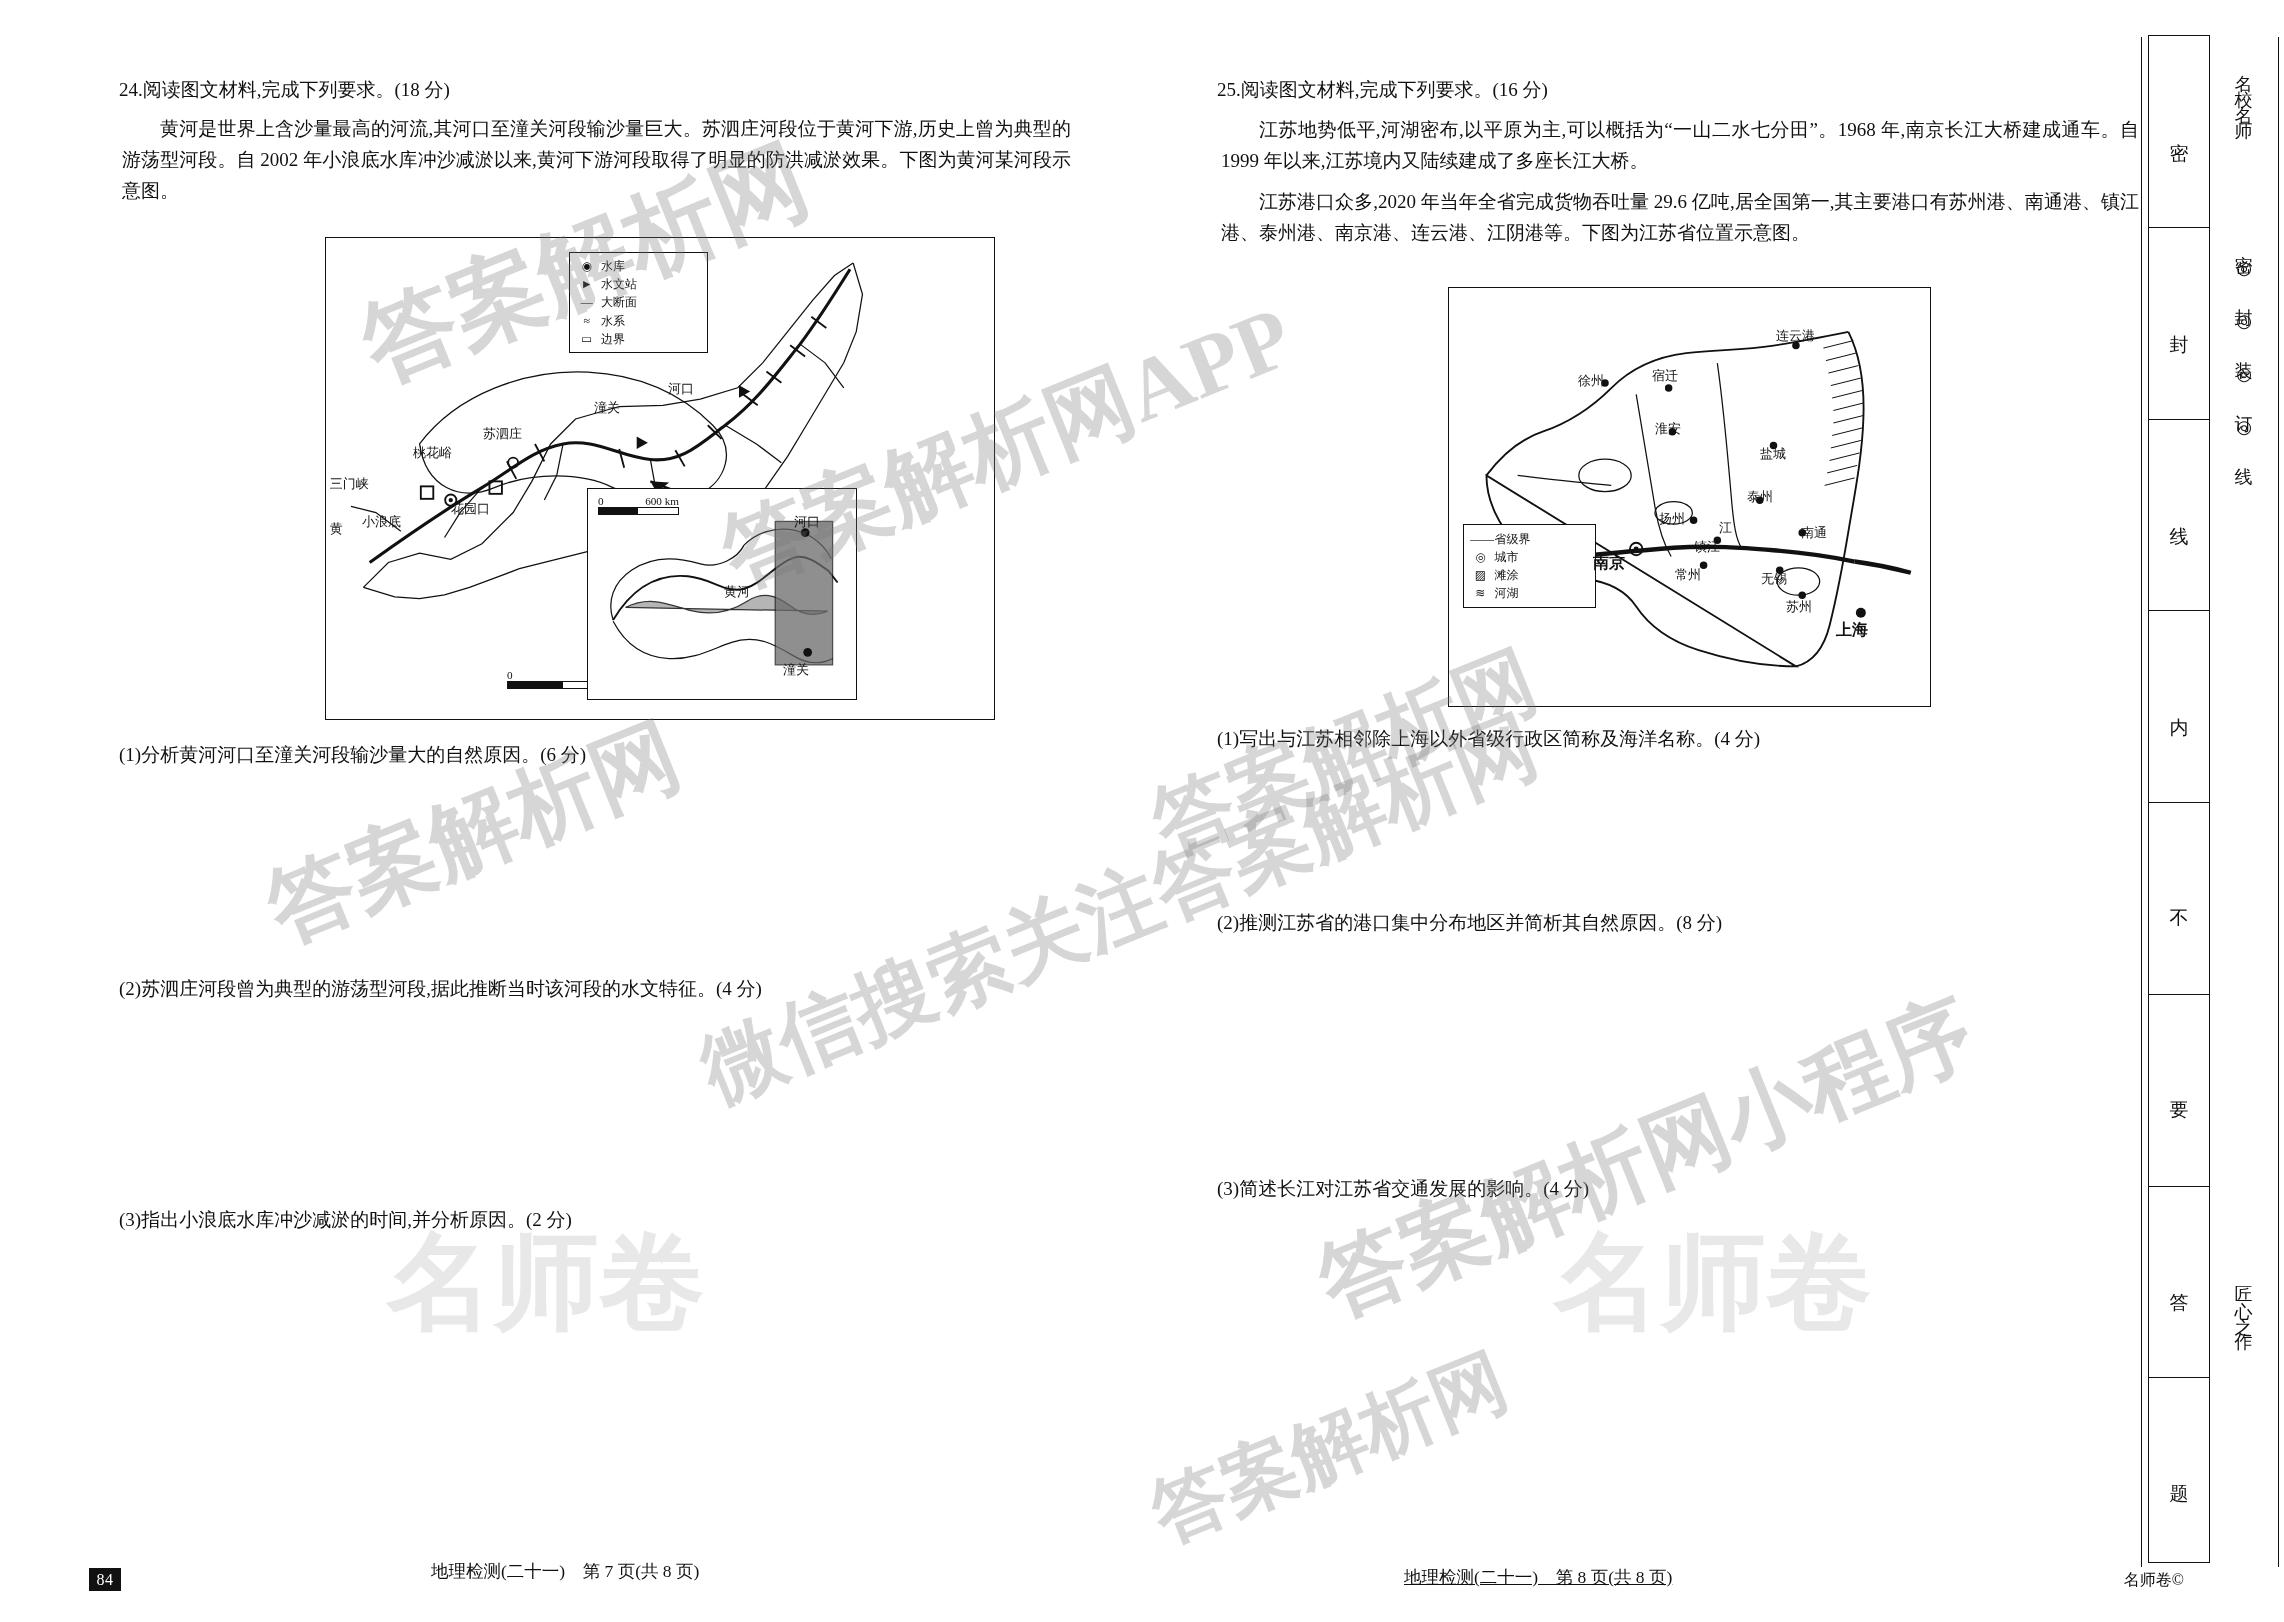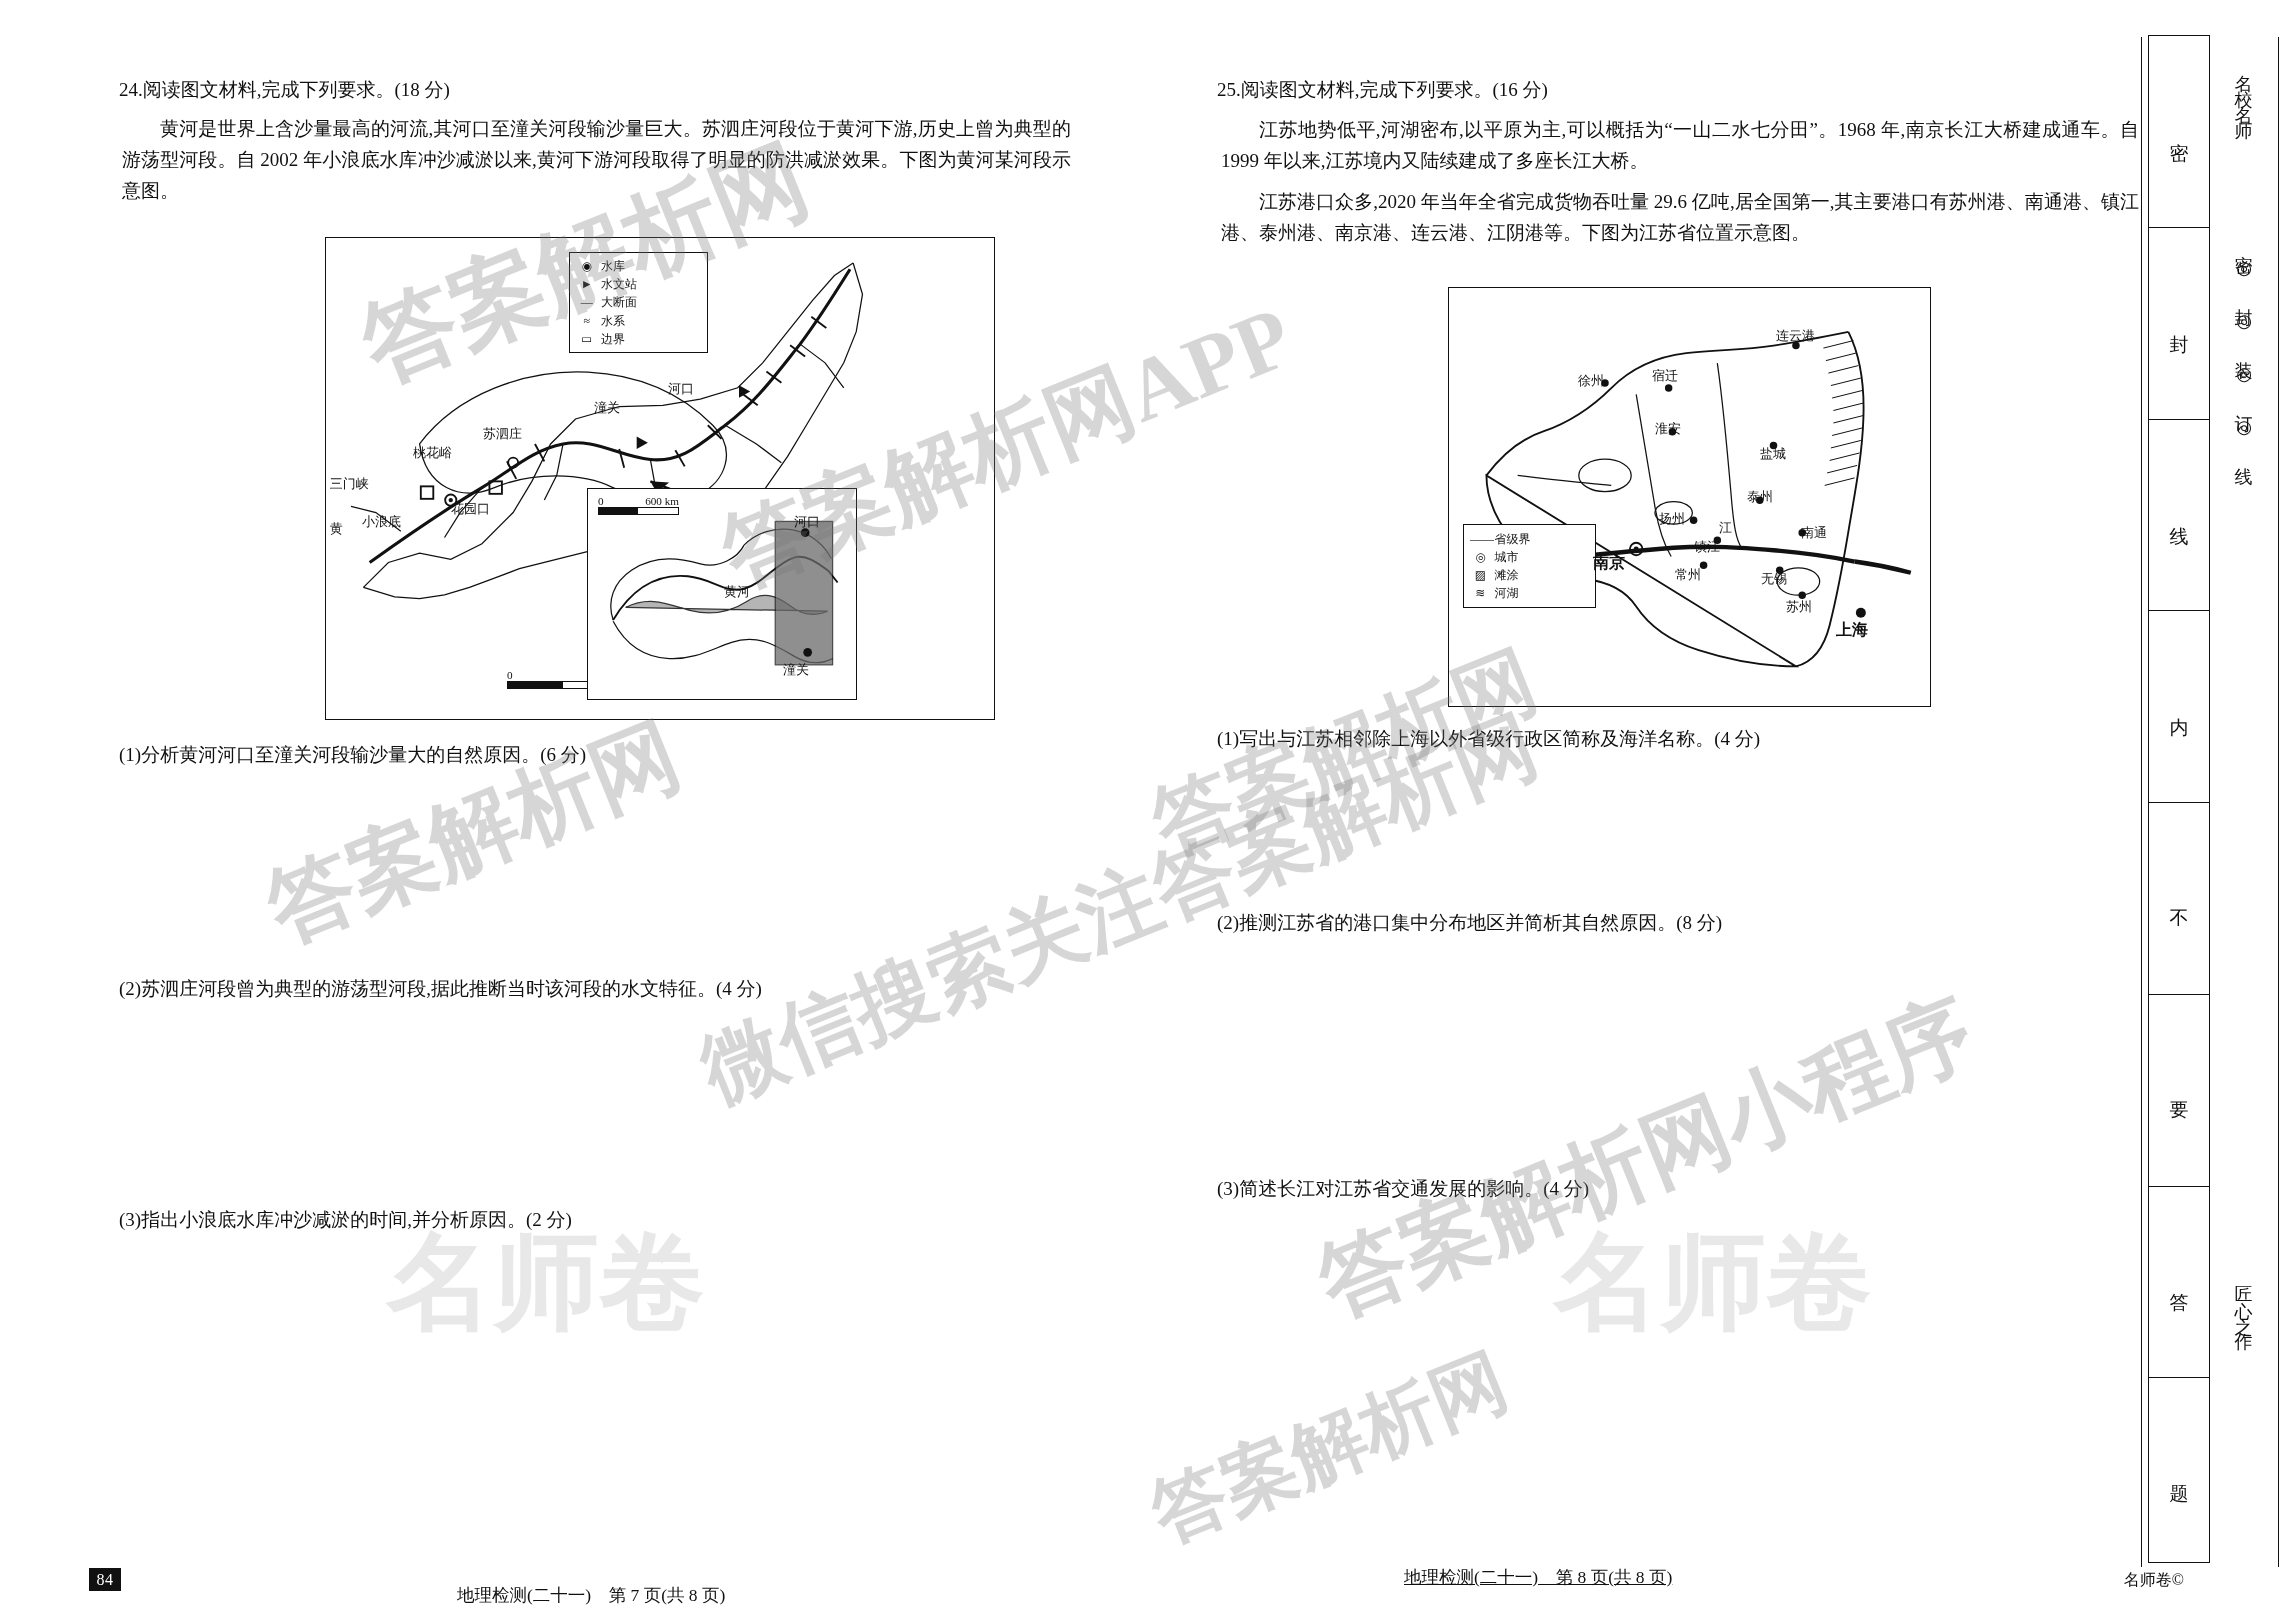--- a/index.html
+++ b/index.html
@@ -320,21 +320,21 @@
   <div class="seal2">
     <span class="vtext2" style="top:25px;">名校名师</span>
     <span class="vtext2" style="top:206px;">密◎封◎装◎订◎线</span>
     <span class="vtext2" style="top:1236px;">匠心之作</span>
   </div>
 
   <div class="vrule" style="right:142px;"></div>
   <div class="vrule" style="right:5px;"></div>
 
   <div class="pagenum-badge">84</div>
-  <div class="foot-center" style="left:431px;bottom:16px;margin-left:26px;">地理检测(二十一)　第 7 页(共 8 页)</div>
+  <div class="foot-center" style="left:431px;bottom:40px;">地理检测(二十一)　第 7 页(共 8 页)</div>
   <div class="foot-center" style="left:1404px;bottom:34px;text-decoration:underline;">地理检测(二十一)　第 8 页(共 8 页)</div>
   <div class="brand">名师卷©</div>
 
   <div id="wm-layer">
       <div class="wm grey" style="left: 350px; top: 200px; font-size: 94px; transform: rotate(-22deg);">答案解析网</div>
       <div class="wm grey" style="left: 705px; top: 387px; font-size: 87px; transform: rotate(-22deg);">答案解析网APP</div>
       <div class="wm grey" style="left: 1142px; top: 699px; font-size: 81px; transform: rotate(-22deg);">答案解析网</div>
       <div class="wm grey" style="left: 256px; top: 774px; font-size: 87px; transform: rotate(-22deg);">答案解析网</div>
       <div class="wm grey" style="left: 674px; top: 855px; font-size: 81px; transform: rotate(-22deg);">微信搜索关注答案解析网</div>
       <div class="wm grey" style="left: 1298px; top: 1099px; font-size: 87px; transform: rotate(-22deg);">答案解析网小程序</div>

